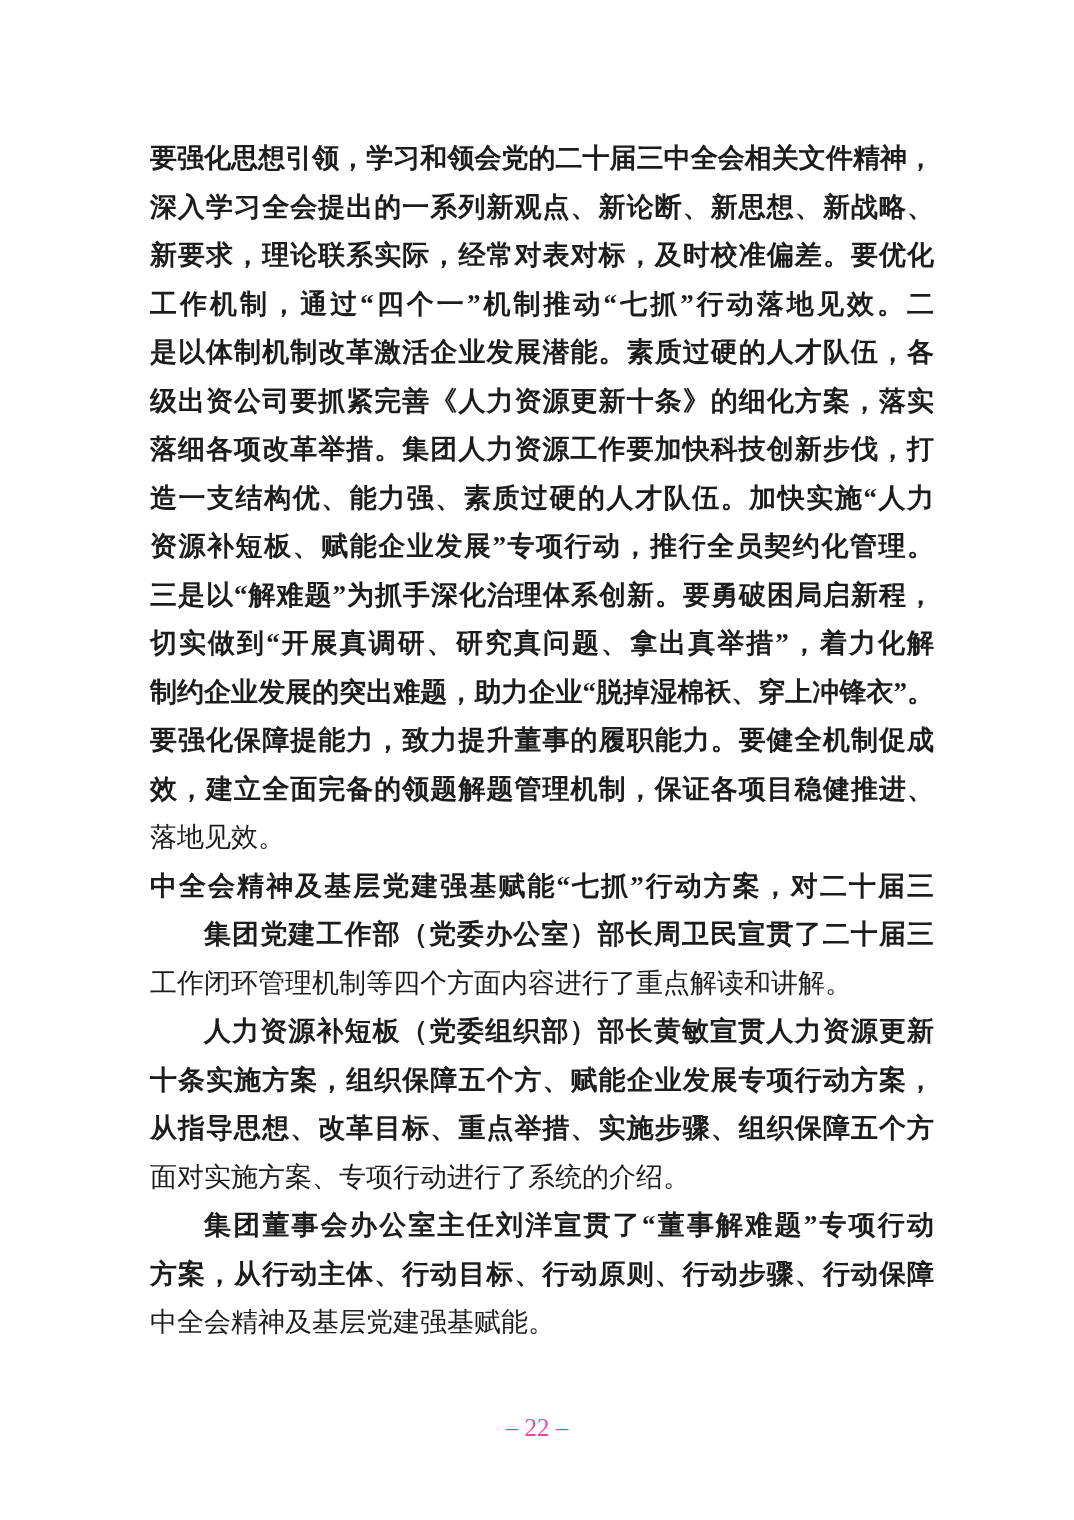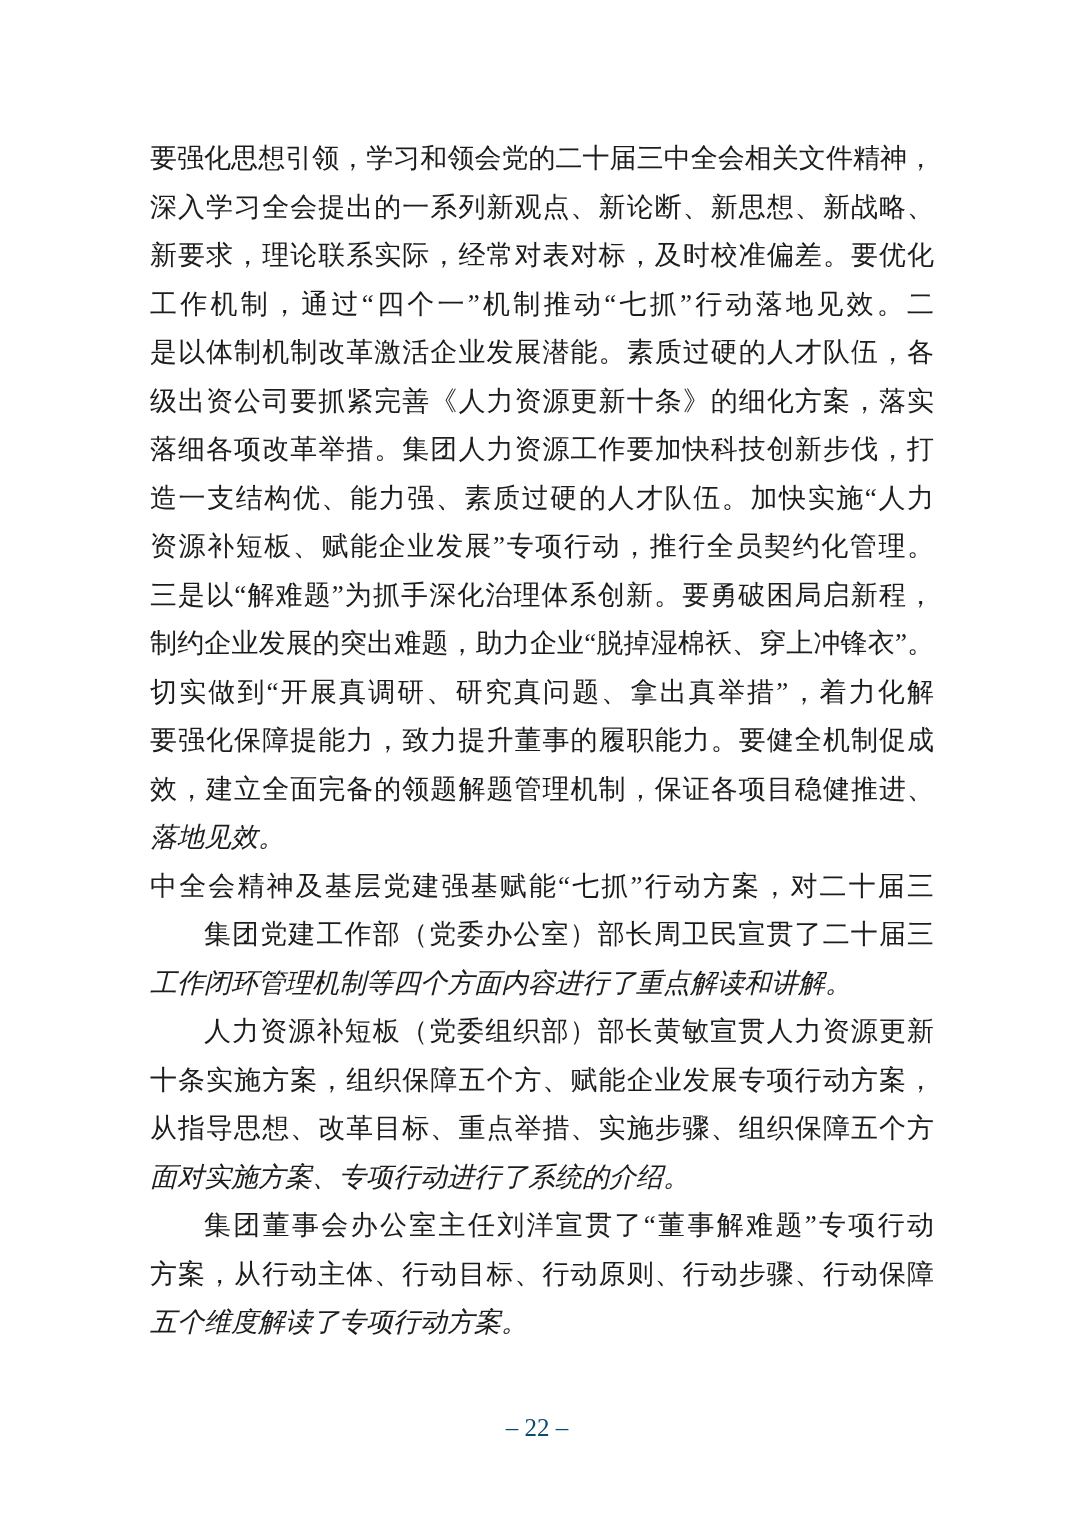--- a/index.html
+++ b/index.html
@@ -29,67 +29,67 @@
   .line {
     font-size: 27px;
     line-height: 48.5px;
     height: 48.5px;
     text-align: left;
     overflow: visible;
   }
   .line.justify {
     text-align: justify;
     text-align-last: justify;
+    font-weight: bold;
   }
   .line.indent {
     text-indent: 54px;
   }
   .line.plain {
     text-align: left;
     text-align-last: left;
-    font-style: italic;
   }
   .footer {
     position: absolute;
     left: 0;
     top: 1408px;
     width: 1074px;
     text-align: center;
     font-size: 25px;
     line-height: 40px;
-    color: #0c4a6e;
+    color: #ec4899;
   }
 </style>
 </head>
 <body>
 
 <div class="document-page">
   <div class="document-body">
       <div class="line justify">要强化思想引领，学习和领会党的二十届三中全会相关文件精神，</div>
       <div class="line justify">深入学习全会提出的一系列新观点、新论断、新思想、新战略、</div>
       <div class="line justify">新要求，理论联系实际，经常对表对标，及时校准偏差。要优化</div>
       <div class="line justify">工作机制，通过“四个一”机制推动“七抓”行动落地见效。二</div>
       <div class="line justify">是以体制机制改革激活企业发展潜能。素质过硬的人才队伍，各</div>
       <div class="line justify">级出资公司要抓紧完善《人力资源更新十条》的细化方案，落实</div>
       <div class="line justify">落细各项改革举措。集团人力资源工作要加快科技创新步伐，打</div>
       <div class="line justify">造一支结构优、能力强、素质过硬的人才队伍。加快实施“人力</div>
       <div class="line justify">资源补短板、赋能企业发展”专项行动，推行全员契约化管理。</div>
       <div class="line justify">三是以“解难题”为抓手深化治理体系创新。要勇破困局启新程，</div>
+      <div class="line justify">切实做到“开展真调研、研究真问题、拿出真举措”，着力化解</div>
       <div class="line justify">制约企业发展的突出难题，助力企业“脱掉湿棉袄、穿上冲锋衣”。</div>
-      <div class="line justify">切实做到“开展真调研、研究真问题、拿出真举措”，着力化解</div>
       <div class="line justify">要强化保障提能力，致力提升董事的履职能力。要健全机制促成</div>
       <div class="line justify">效，建立全面完备的领题解题管理机制，保证各项目稳健推进、</div>
       <div class="line plain">落地见效。</div>
       <div class="line justify">中全会精神及基层党建强基赋能“七抓”行动方案，对二十届三</div>
       <div class="line justify indent">集团党建工作部（党委办公室）部长周卫民宣贯了二十届三</div>
       <div class="line plain">工作闭环管理机制等四个方面内容进行了重点解读和讲解。</div>
       <div class="line justify indent">人力资源补短板（党委组织部）部长黄敏宣贯人力资源更新</div>
       <div class="line justify">十条实施方案，组织保障五个方、赋能企业发展专项行动方案，</div>
       <div class="line justify">从指导思想、改革目标、重点举措、实施步骤、组织保障五个方</div>
       <div class="line plain">面对实施方案、专项行动进行了系统的介绍。</div>
       <div class="line justify indent">集团董事会办公室主任刘洋宣贯了“董事解难题”专项行动</div>
       <div class="line justify">方案，从行动主体、行动目标、行动原则、行动步骤、行动保障</div>
-      <div class="line plain">五个维度解读了专项行动方案。</div>
+      <div class="line plain">中全会精神及基层党建强基赋能。</div>
     </div>
   <div class="footer">
     <span>– 22 –</span>
   </div>
 </div>
 
 </body></html>

